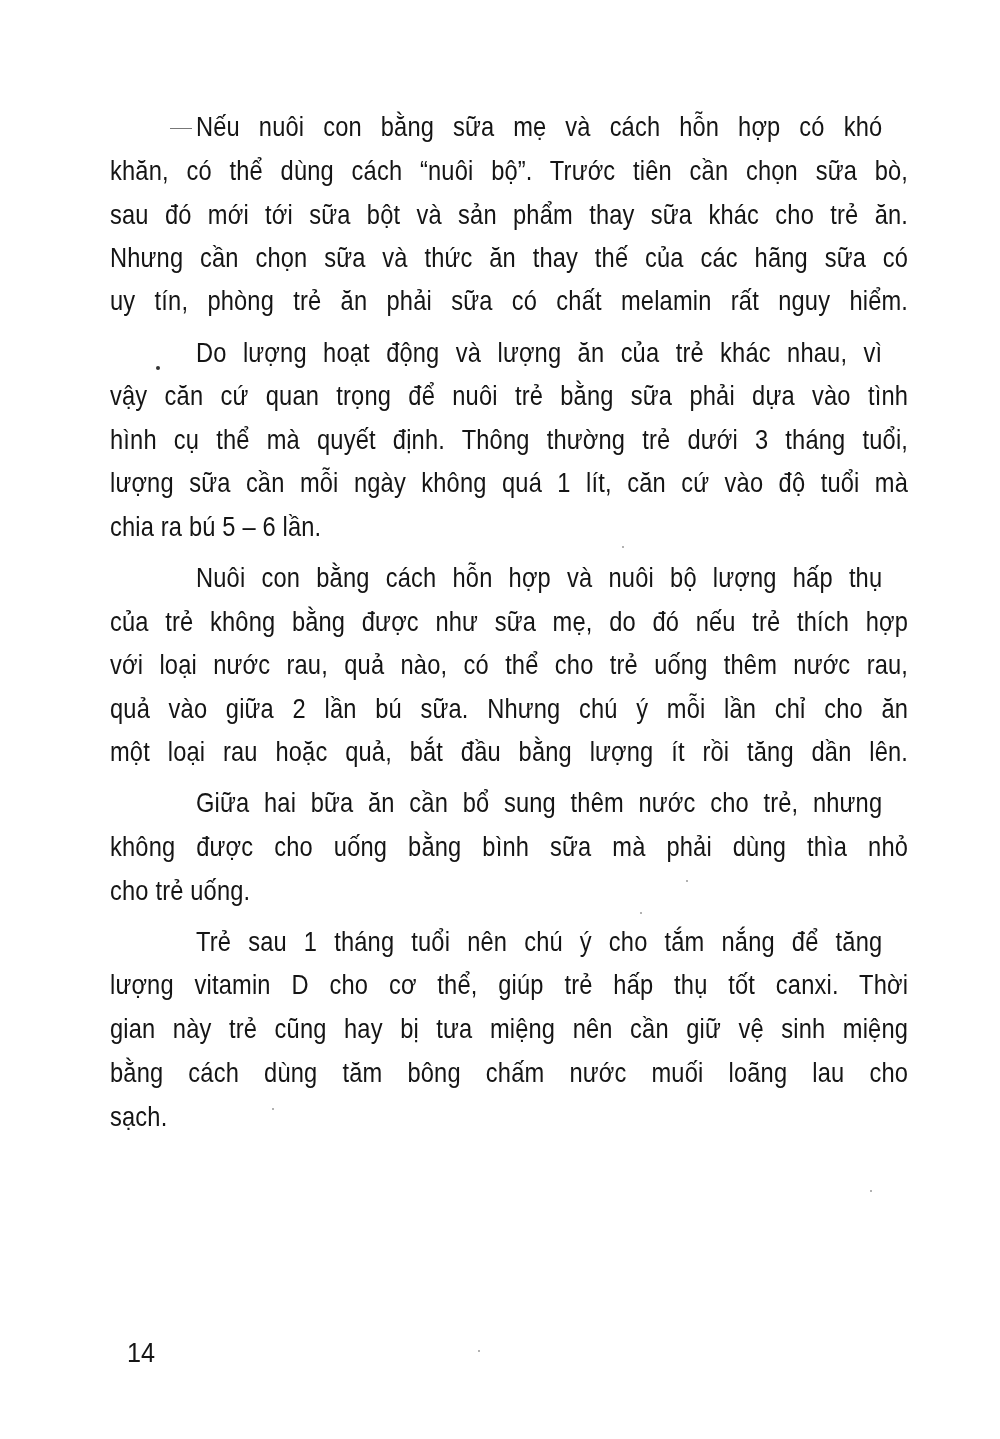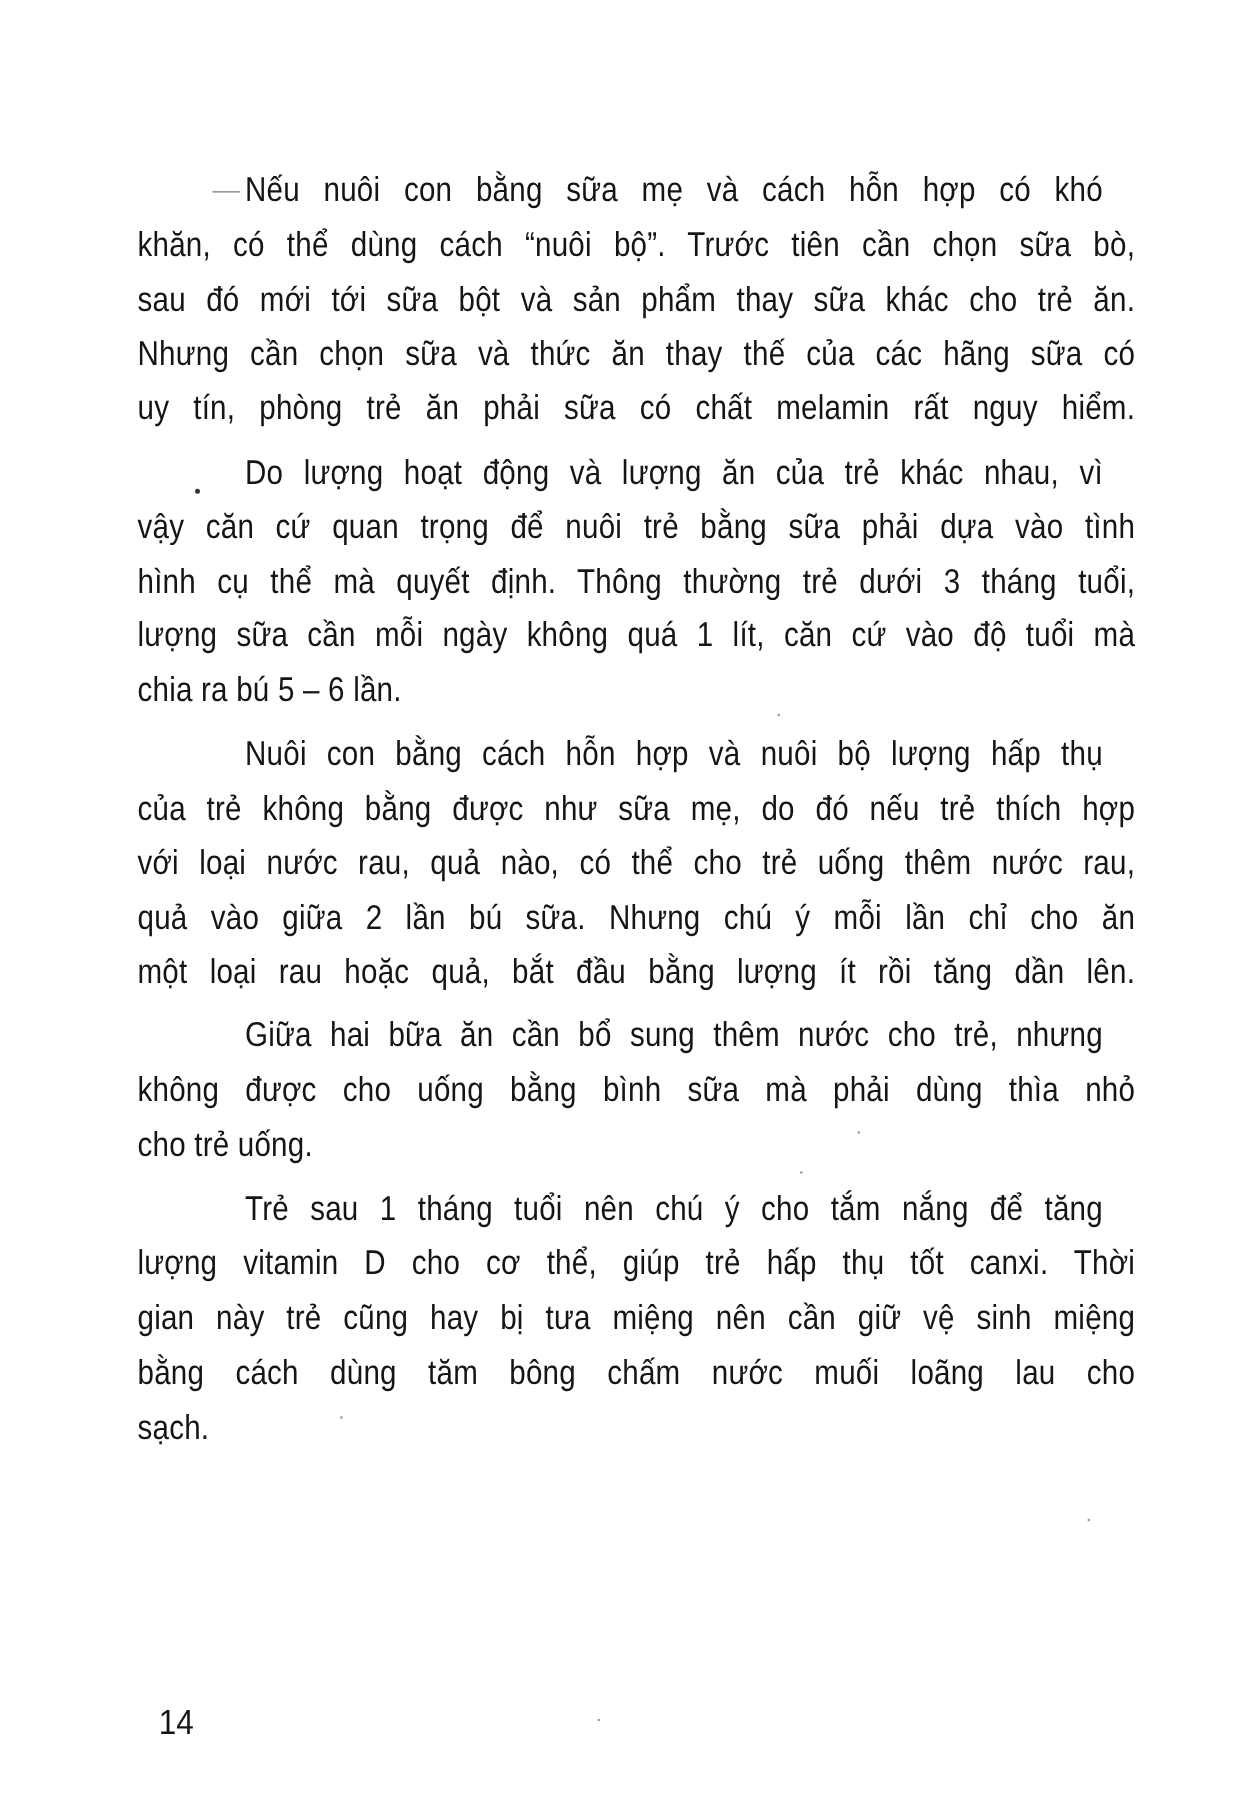--- a/index.html
+++ b/index.html
@@ -4,21 +4,21 @@
 <style>
   html, body { margin: 0; padding: 0; }
   body {
     width: 1000px; height: 1439px;
     background: #ffffff;
     position: relative;
     overflow: hidden;
     font-family: "Liberation Sans", sans-serif;
     color: #151515;
   }
-  .page { position: absolute; left: 0; top: 0; width: 1000px; height: 1022px; margin-top: 25px; }
+  .page { position: absolute; left: 0; top: 0; width: 1000px; height: 1022px; }
   .line {
     position: absolute;
     left: 110px;
     width: 798px;
     font-size: 27.5px;
     line-height: 34px;
     white-space: nowrap;
     text-align: justify;
     text-align-last: justify;
     transform: scaleX(0.86);

